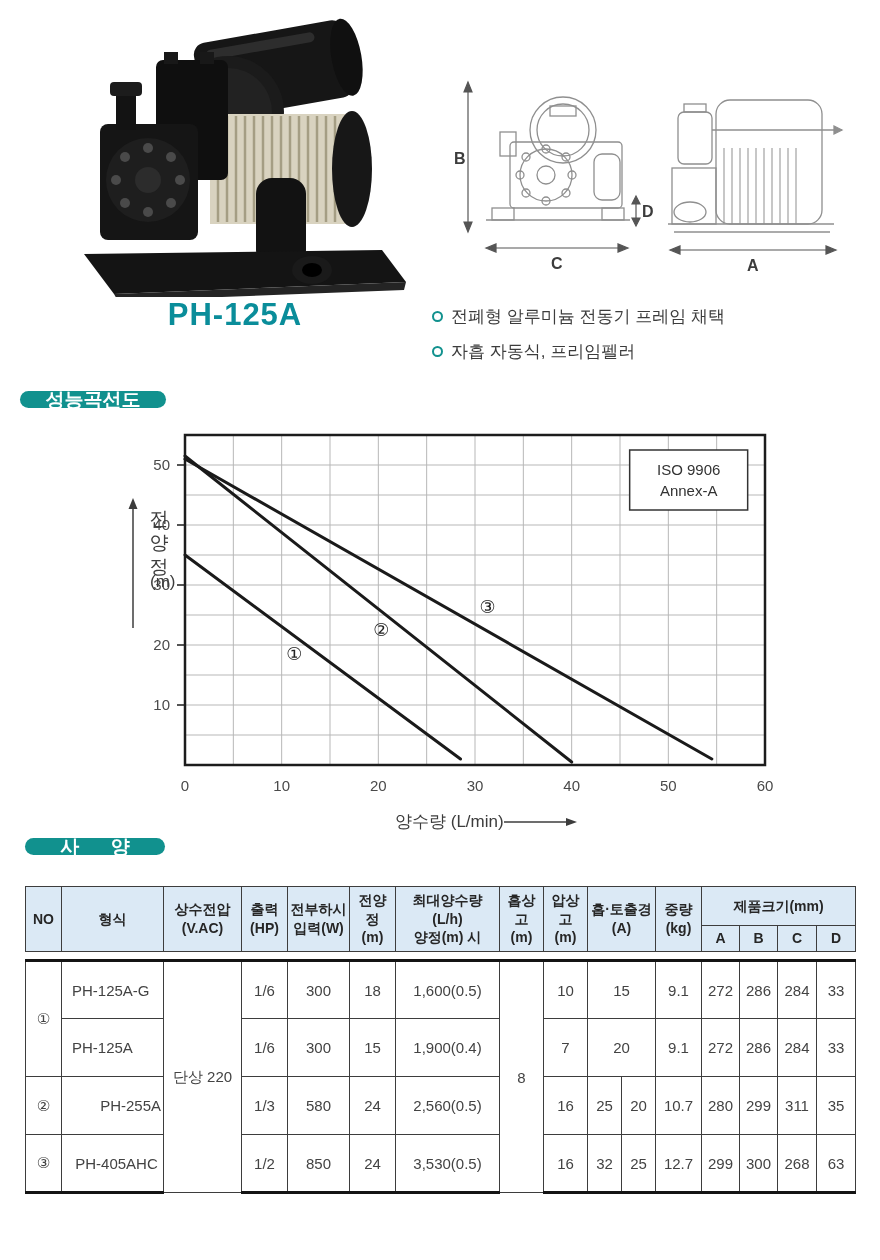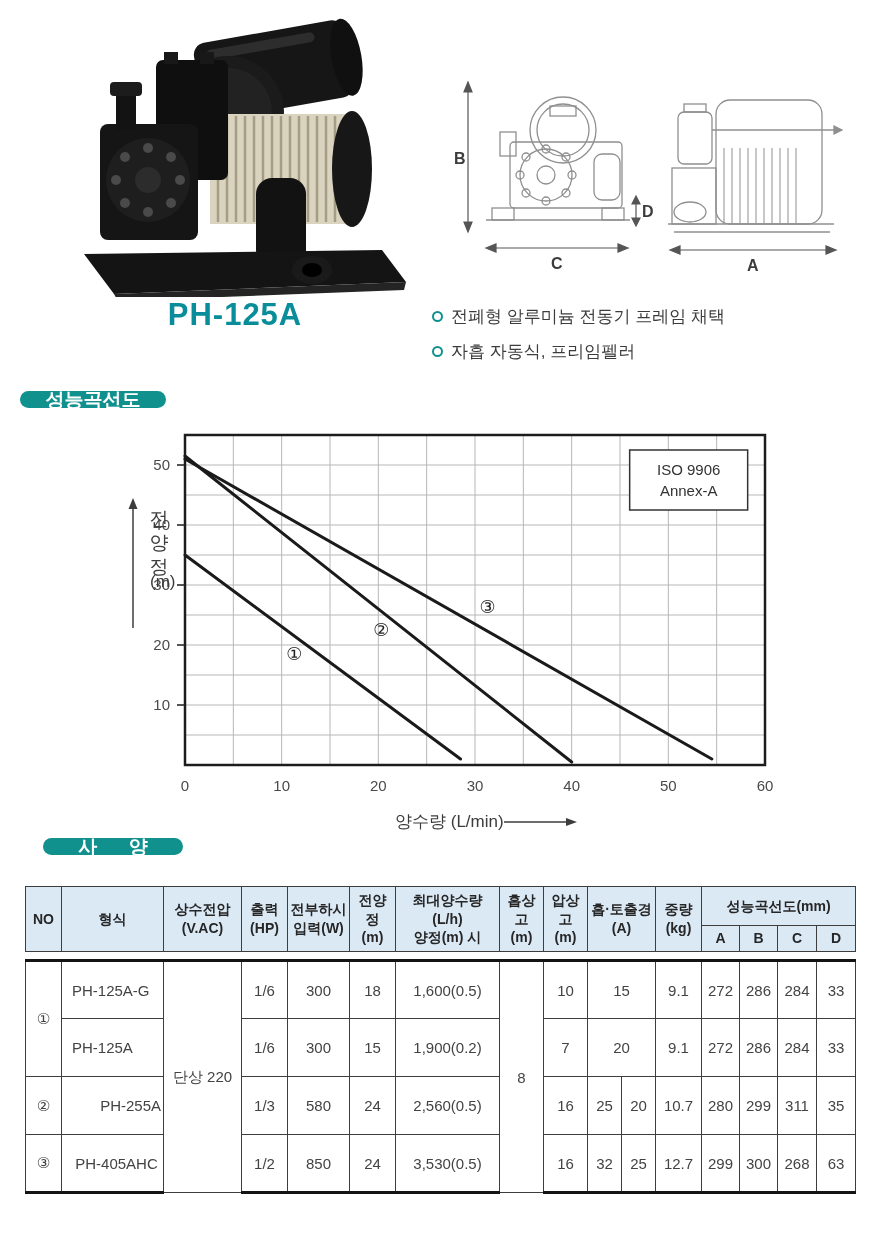--- a/index.html
+++ b/index.html
@@ -17,21 +17,21 @@
   
   .features{position:absolute;left:432px;top:299px;width:420px;}
   .feature{display:flex;align-items:center;height:35px;font-size:17px;color:#3c3c3c;}
   .bullet{width:7px;height:7px;border:2.5px solid #11918e;border-radius:50%;
     background:#fff;margin-right:8px;flex:0 0 auto;}
 
   
   .pill{position:absolute;height:17px;border-radius:17px;background:#11918e;color:#fff;
     font-size:19px;font-weight:bold;display:flex;align-items:center;justify-content:center;}
   .pill-perf{left:20px;top:391px;width:146px;}
-  .pill-spec{left:43px;top:838px;width:140px;word-spacing:26px;}
+  .pill-spec{left:25px;top:838px;width:140px;word-spacing:26px;}
 
   
   .chart-wrap{position:absolute;left:105px;top:427px;width:680px;height:375px;}
   .y-label{position:absolute;left:126px;top:496px;display:flex;align-items:flex-start;gap:10px;}
   .vstack{writing-mode:vertical-rl;text-orientation:upright;font-size:19px;color:#3c3c3c;
     letter-spacing:5px;line-height:1;}
   .ymeter{font-size:17px;color:#3c3c3c;margin-top:4px;}
   .x-label{position:absolute;left:395px;top:810px;display:flex;align-items:center;gap:0;
     font-size:17px;color:#3c3c3c;}
 
@@ -308,21 +308,21 @@
       <th rowspan="2">최대양수량(L/h)
 양정(m) 시</th>
       <th rowspan="2">흡상고
 (m)</th>
       <th rowspan="2">압상고
 (m)</th>
       <th rowspan="2" colspan="2">흡·토출경
 (A)</th>
       <th rowspan="2">중량
 (kg)</th>
-      <th colspan="4">성능곡선도(mm)</th>
+      <th colspan="4">제품크기(mm)</th>
     </tr>
     <tr class="hrow2">
       <th>A</th>
       <th>B</th>
       <th>C</th>
       <th>D</th>
     </tr>
     <tr class="gap">
           <td colspan="16"></td>
         </tr>
@@ -341,21 +341,21 @@
       <td>272</td>
       <td>286</td>
       <td>284</td>
       <td>33</td>
     </tr>
     <tr class="brow">
       <td style="text-align:left;padding-left:10px">PH-125A</td>
       <td>1/6</td>
       <td>300</td>
       <td>15</td>
-      <td>1,900(0.2)</td>
+      <td>1,900(0.4)</td>
       <td>7</td>
       <td colspan="2">20</td>
       <td>9.1</td>
       <td>272</td>
       <td>286</td>
       <td>284</td>
       <td>33</td>
     </tr>
     <tr class="brow">
       <td>②</td>

